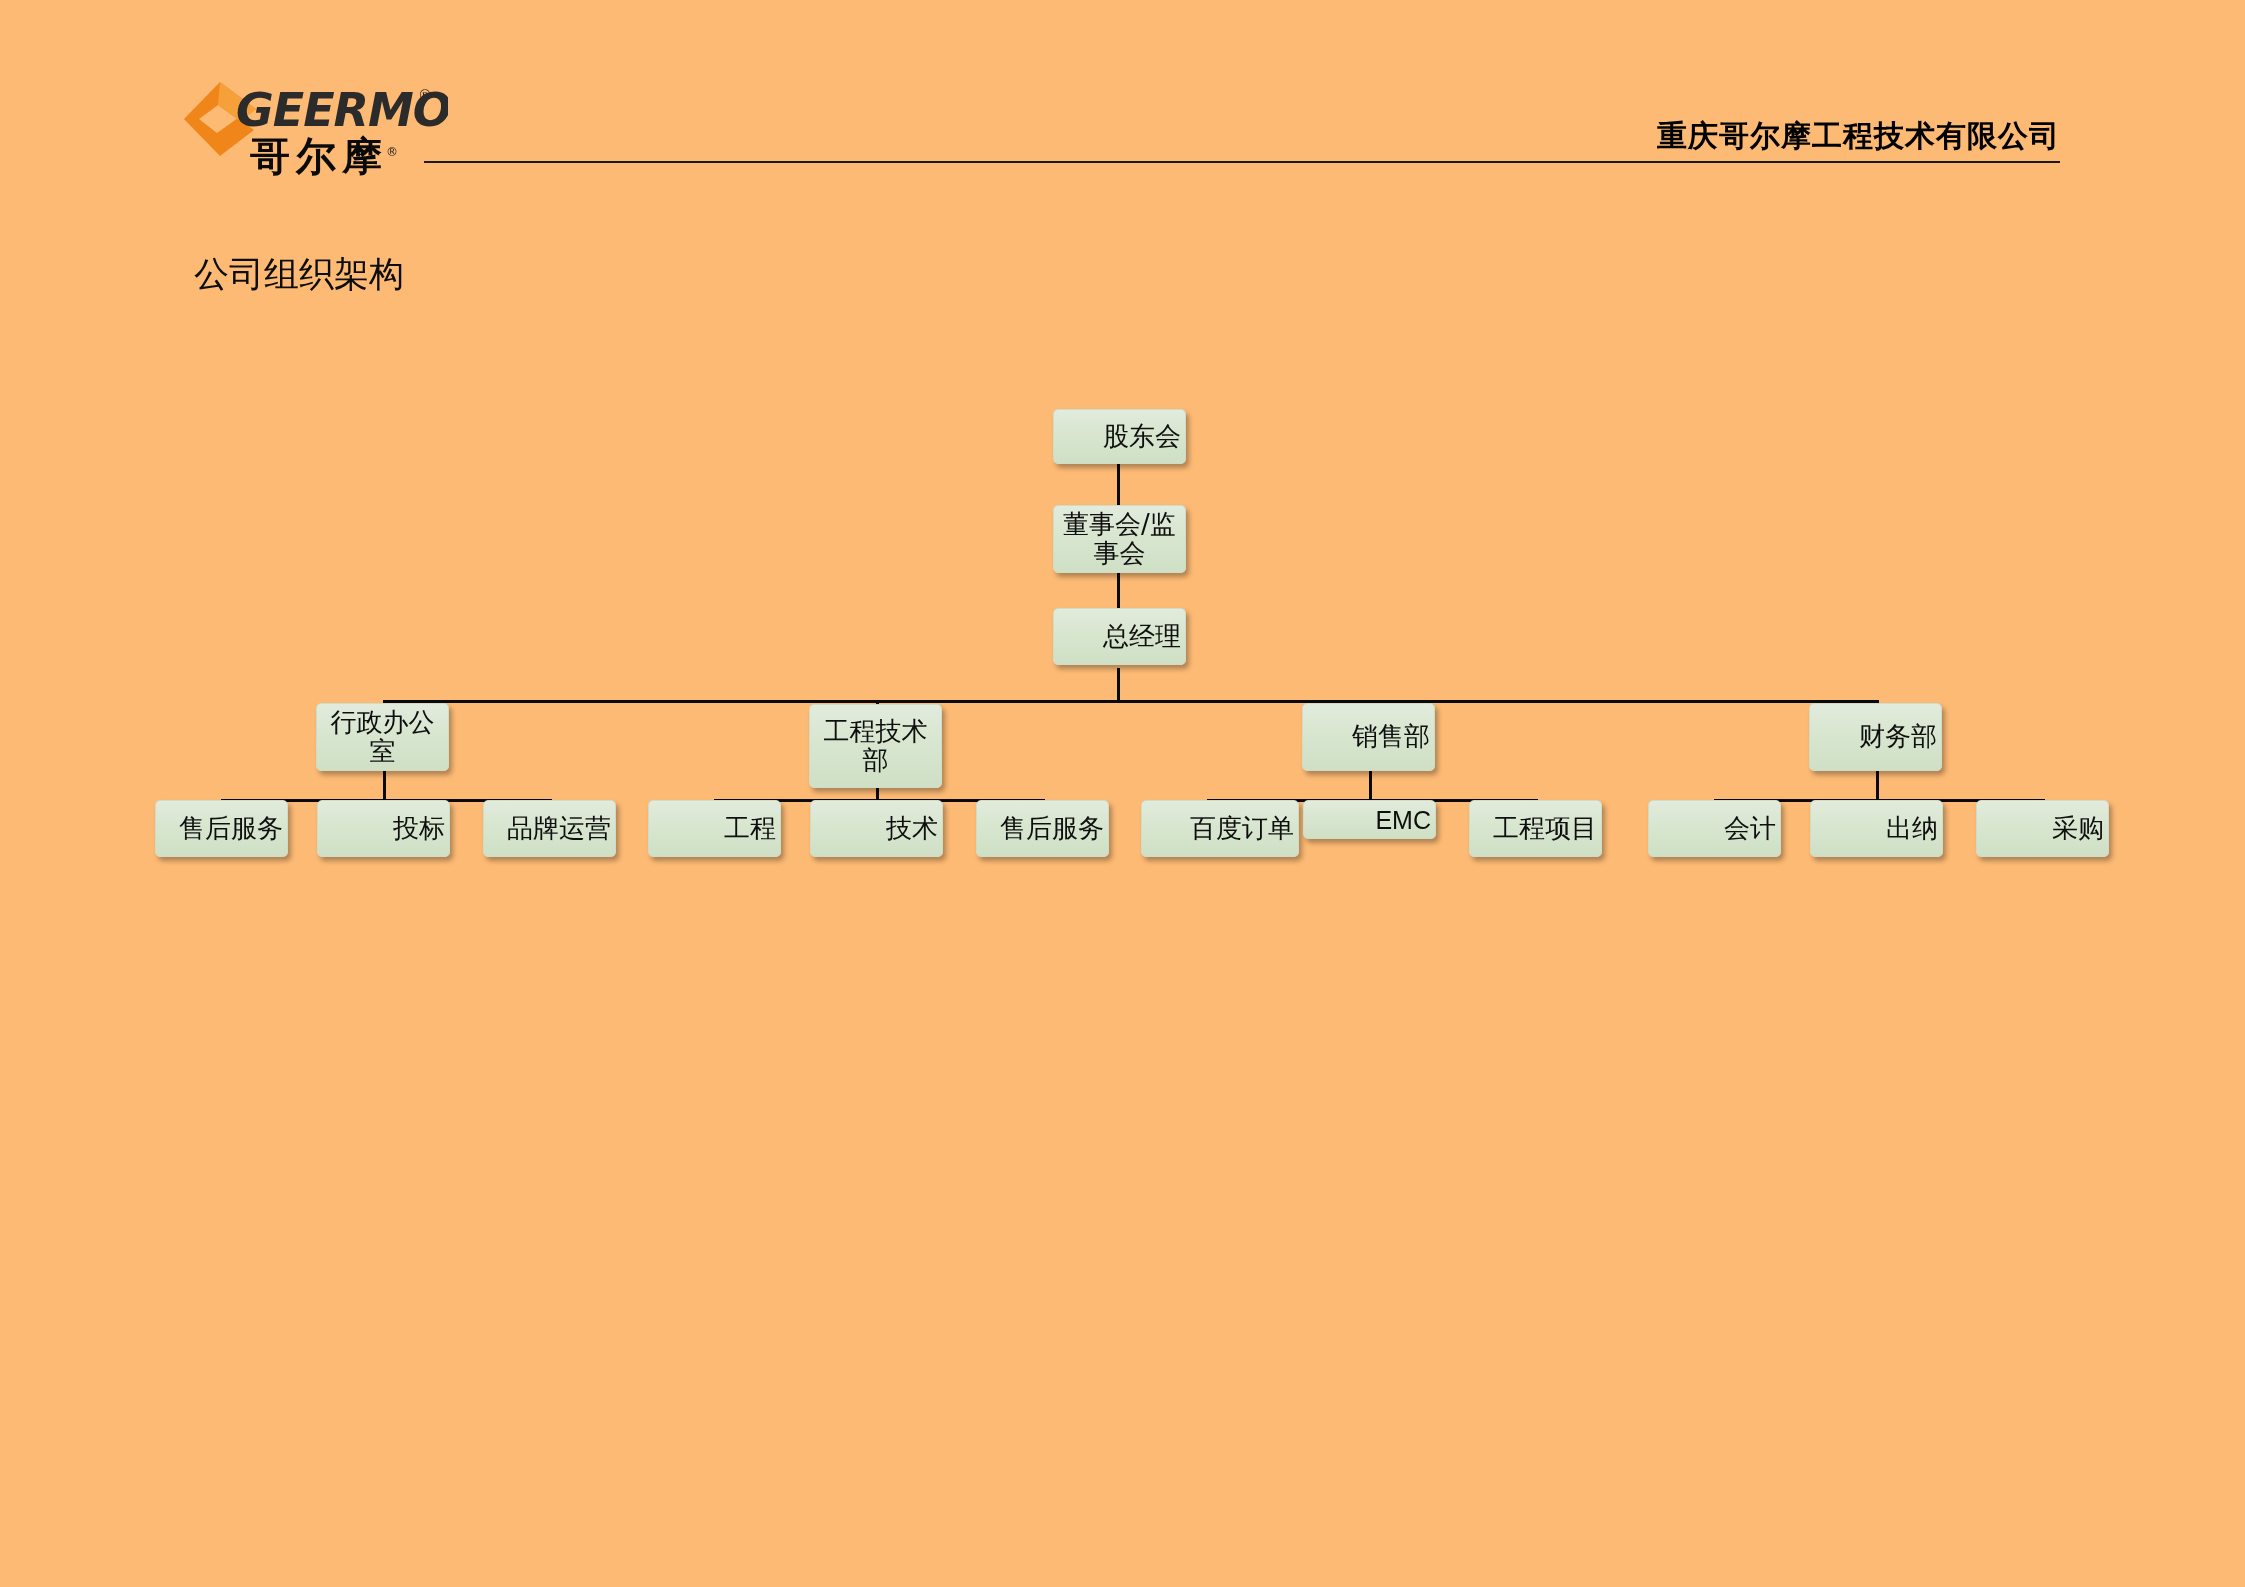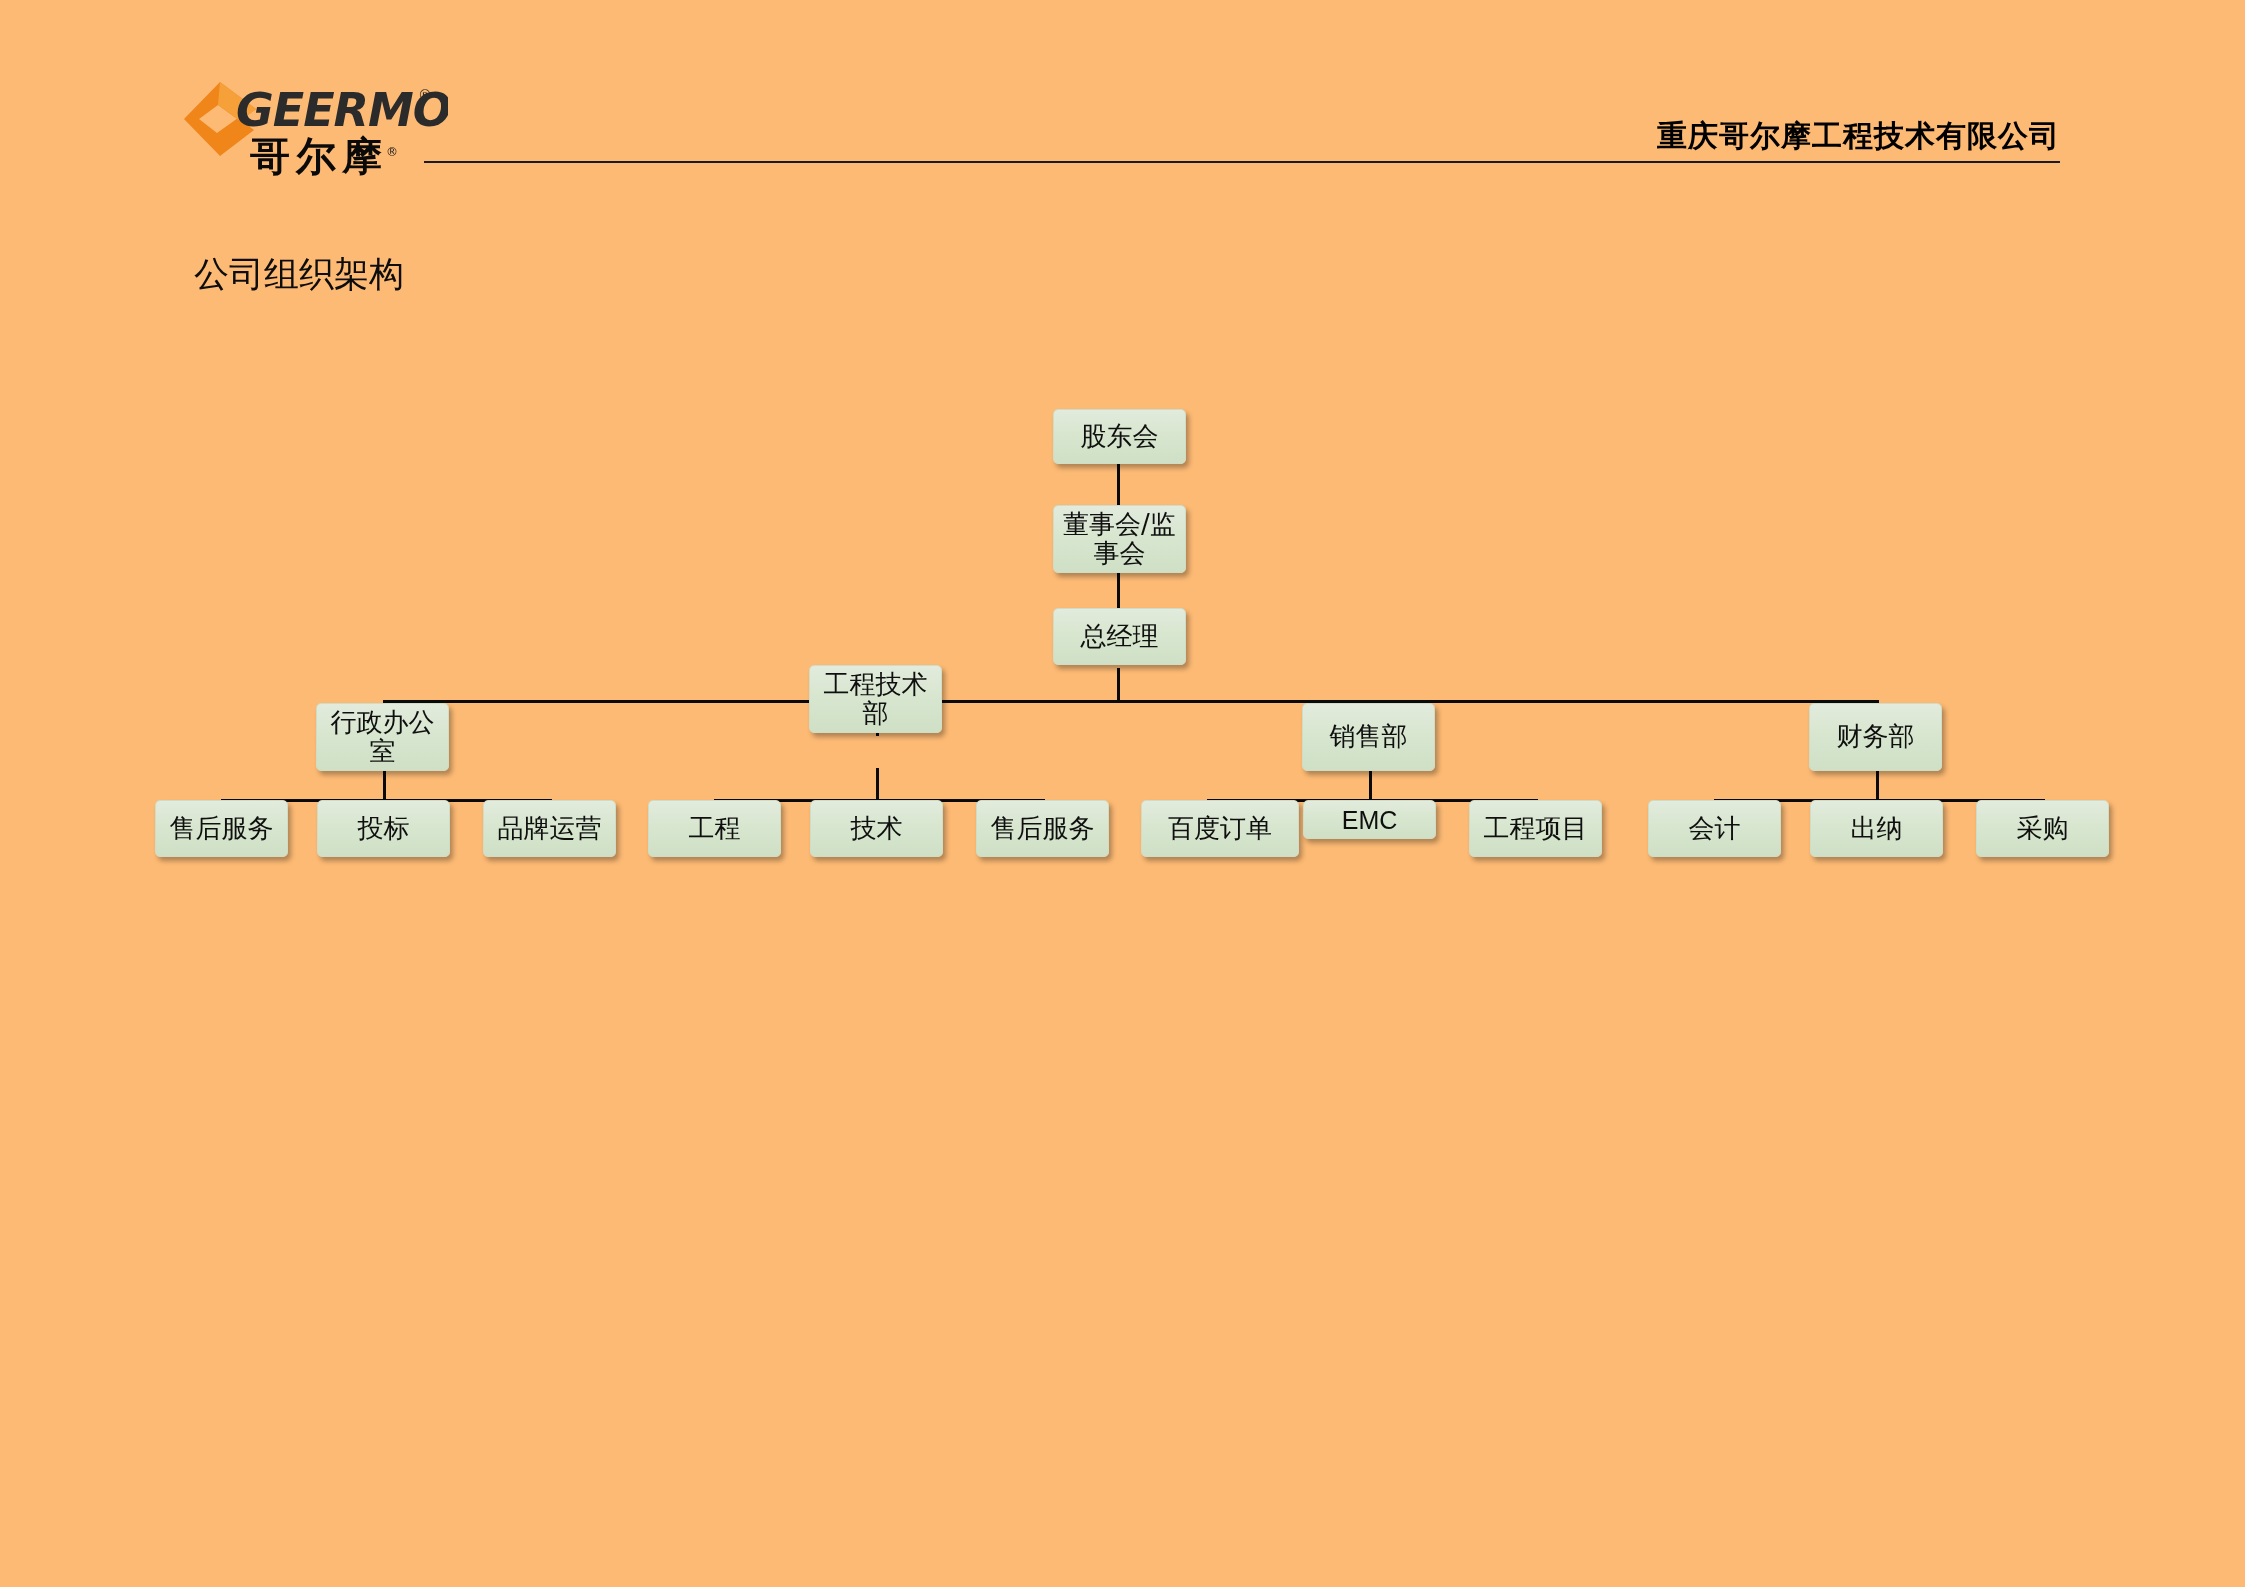--- a/index.html
+++ b/index.html
@@ -75,21 +75,21 @@
   }
   .connector.v { width: 3px; }
   .connector.h { height: 3px; }
 
   
   .node {
     position: absolute;
     box-sizing: border-box;
     display: flex;
     align-items: center;
-    justify-content: center;
+    justify-content: flex-end;
     text-align: center;
     border-radius: 5px;
     background: linear-gradient(180deg, #e2ebdd 0%, #d8e6cf 45%, #cfe0c6 100%);
     border: 1px solid #cfdcc6;
     box-shadow: 3px 4px 5px rgba(0, 0, 0, 0.30);
     font-family: "DejaVu Sans", "Liberation Sans", sans-serif;
     font-size: 26px;
     line-height: 1.12;
     color: #0f0f0f;
     padding: 12px 4px;
@@ -183,21 +183,21 @@
       <span class="node-label">董事会/监事会</span>
     </div>
 
     <div class="node" style="left:1053px; top:608px; width:133px; height:57px;">
       <span class="node-label">总经理</span>
     </div>
 
     <div class="node" style="left:316px; top:703px; width:133px; height:68px;">
       <span class="node-label">行政办公室</span>
     </div>
-    <div class="node" style="left:809px; top:665px; width:133px; height:68px;">
+    <div class="node" style="left:809px; top:704px; width:133px; height:84px;">
       <span class="node-label">工程技术部</span>
     </div>
     <div class="node" style="left:1302px; top:703px; width:133px; height:68px;">
       <span class="node-label">销售部</span>
     </div>
     <div class="node" style="left:1809px; top:703px; width:133px; height:68px;">
       <span class="node-label">财务部</span>
     </div>
 
     <div class="node" style="left:155px; top:800px; width:133px; height:57px;">

